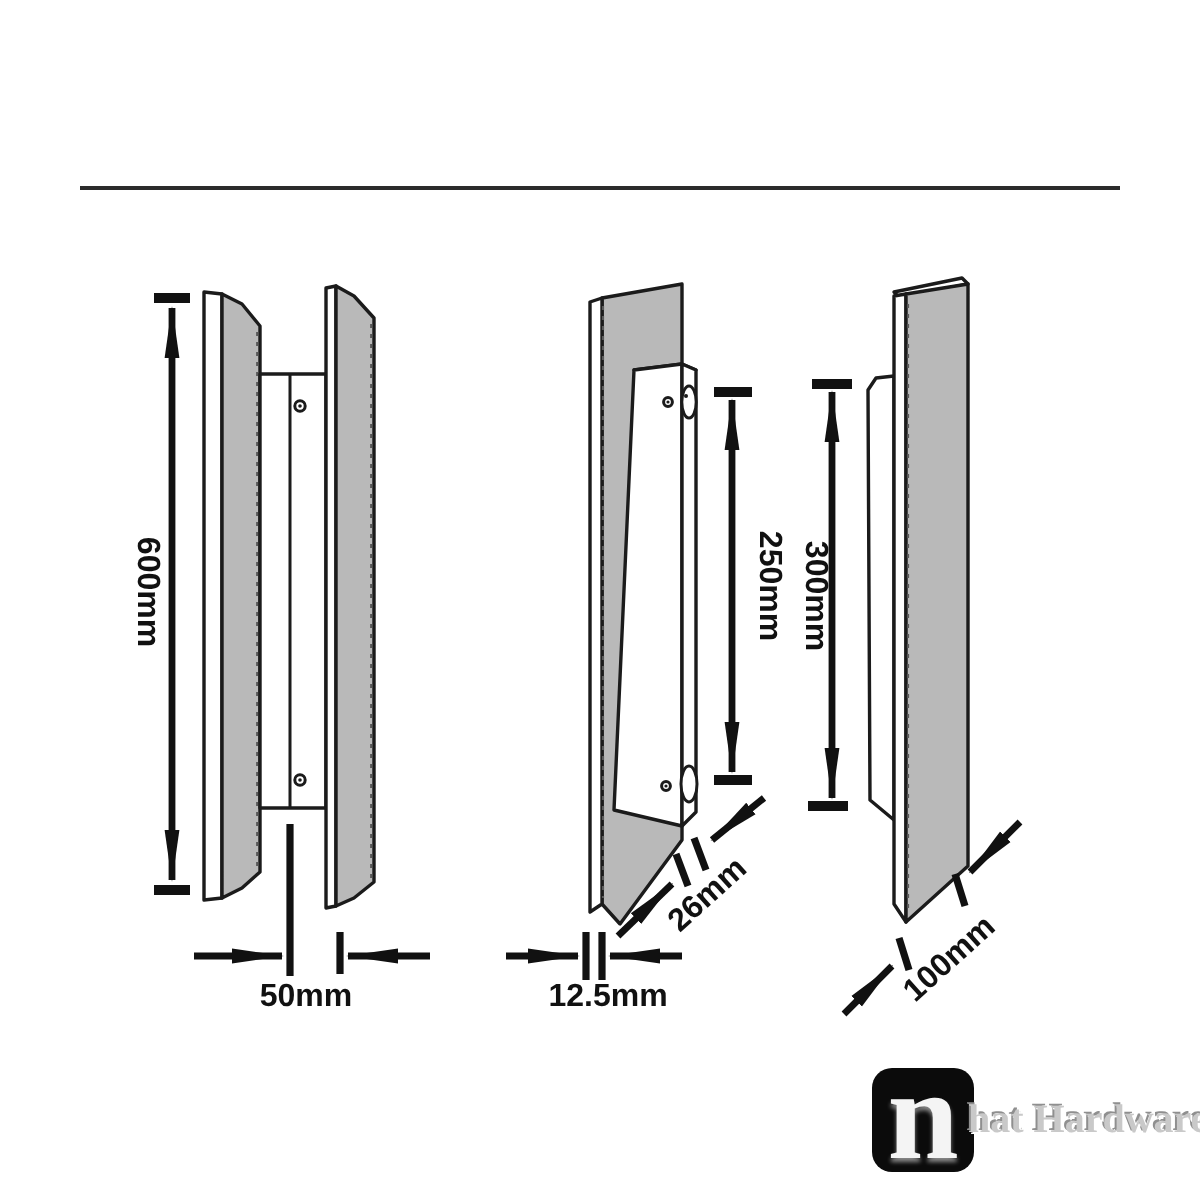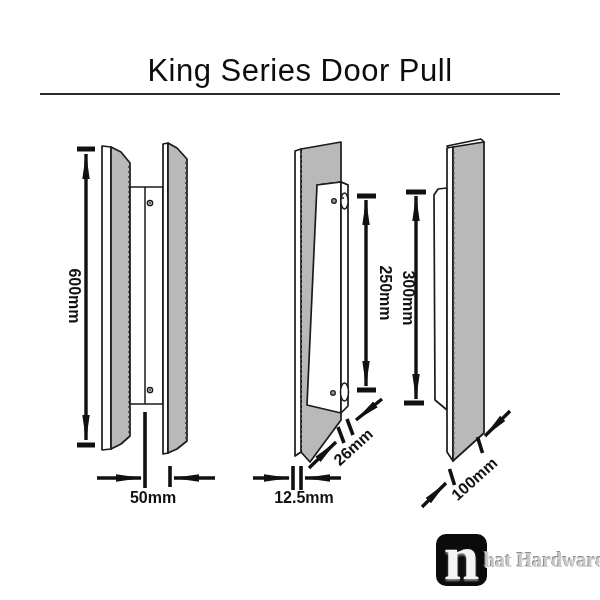--- a/index.html
+++ b/index.html
@@ -25,21 +25,20 @@
                  line-height:56px;color:#f4f4f4;text-shadow:0 2px 2px #8a8a8a;}
   .logo-text{font-family:"Liberation Serif",serif;font-weight:700;font-size:20px;
              color:#c9c9c9;margin-left:-3px;white-space:nowrap;
              text-shadow:1px 1px 0 #ffffff,-1px -1px 0 #8f8f8f;}
 </style>
 </head>
 <body>
 
 <div id="stage">
 
-  <div class="title">King Series Door Pull</div>
   <div class="rule"></div>
 
   <svg width="600" height="600" viewBox="0 0 600 600">
     <defs>
       <marker id="arr" viewBox="0 0 26 9" refX="25" refY="4.5" markerWidth="26" markerHeight="9" markerUnits="userSpaceOnUse" orient="auto-start-reverse">
         <path d="M26,4.5 L0,0.8 L0,8.2 Z" fill="#111111"></path>
       </marker>
     </defs>
 
     <g>

